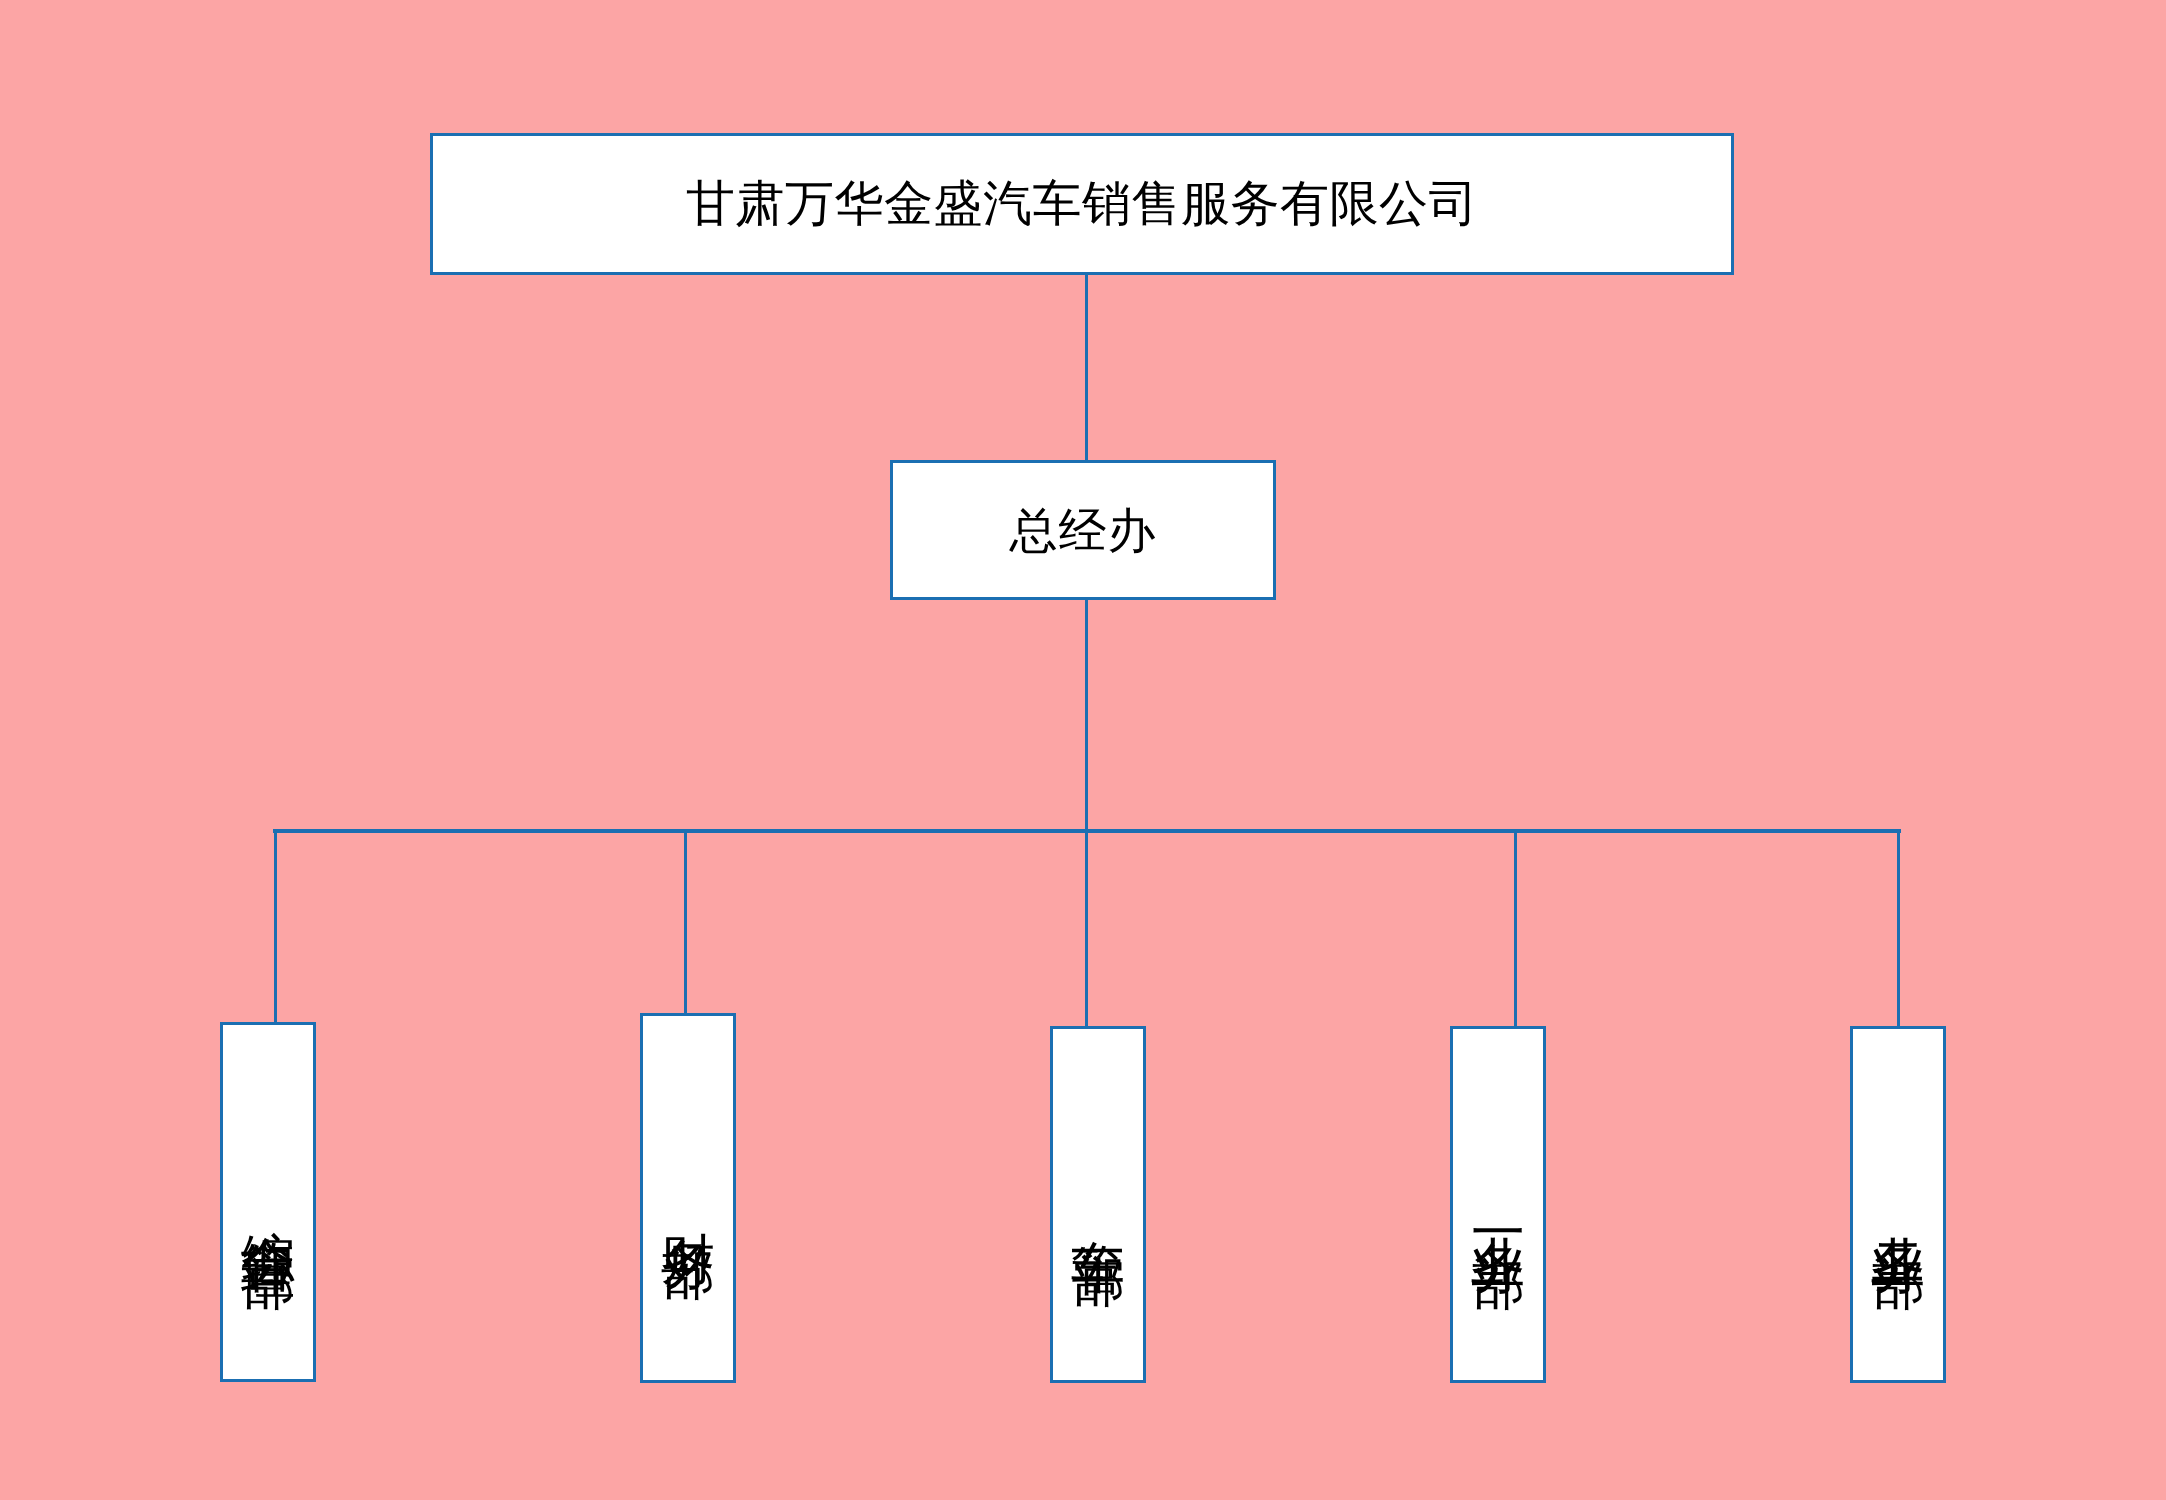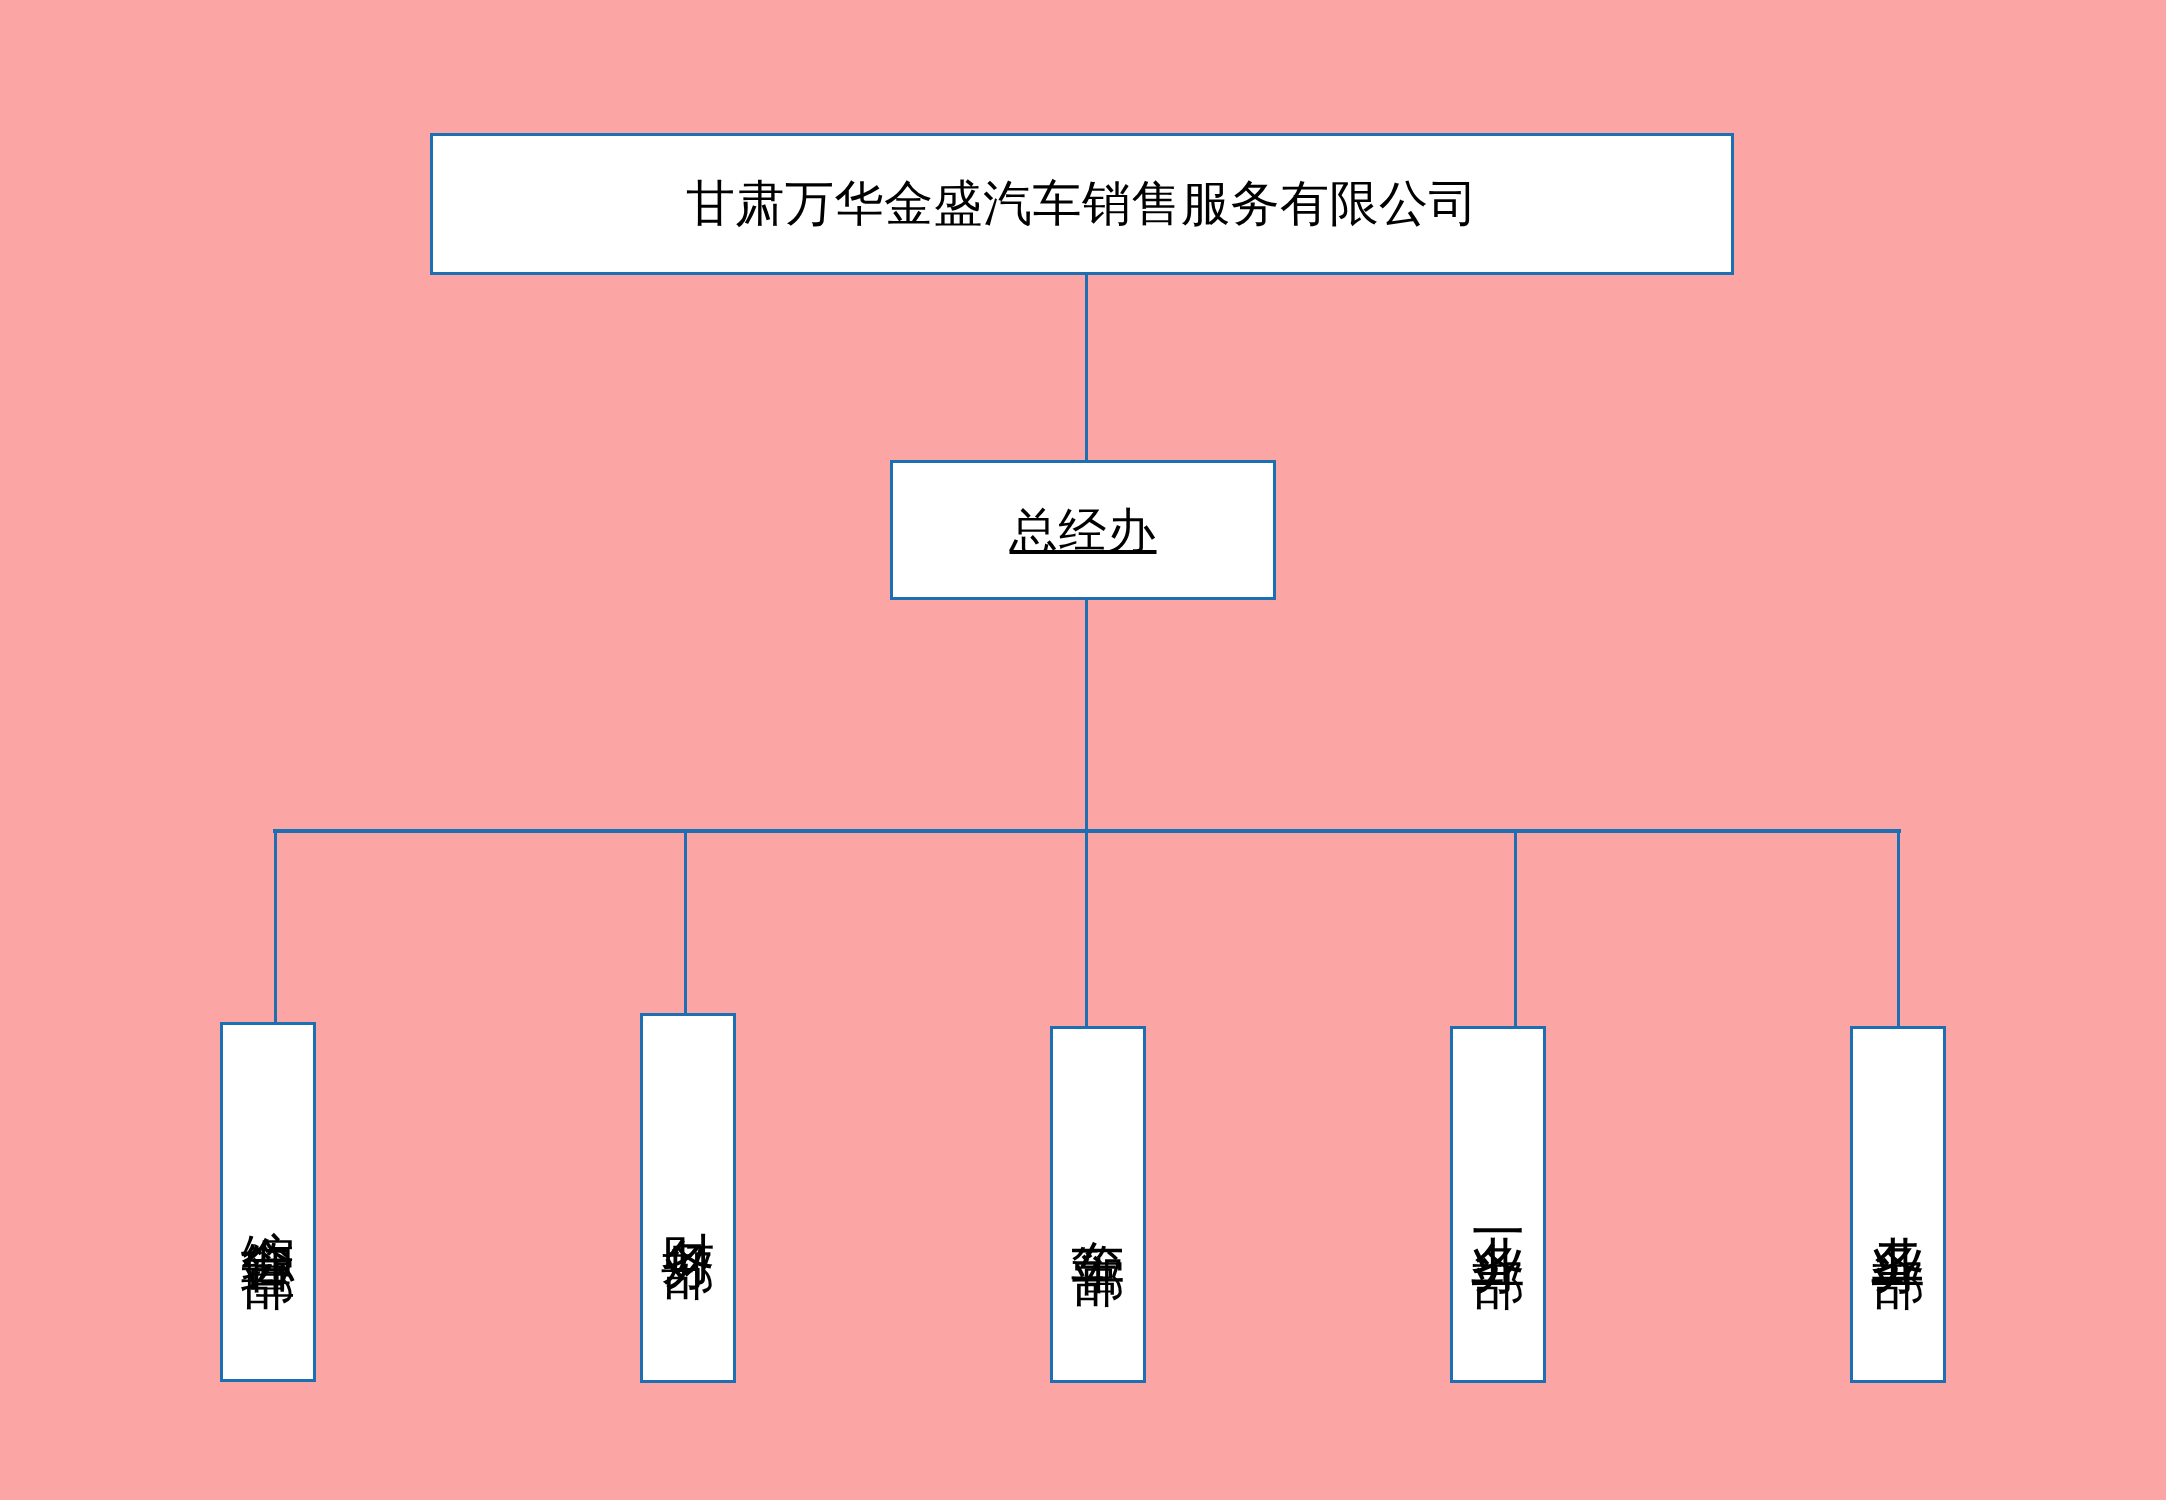--- a/index.html
+++ b/index.html
@@ -46,21 +46,20 @@
   #node-company .node-label {
     font-size: 49px;
     letter-spacing: 0.5px;
   }
   
   #node-gm {
     left: 890px;
     top: 460px;
     width: 386px;
     height: 140px;
-    text-decoration: underline;
   }
   #node-gm .node-label {
     font-size: 48px;
     letter-spacing: 1px;
   }
   
   .node-dept {
     width: 96px;
   }
   .node-dept .node-label {

